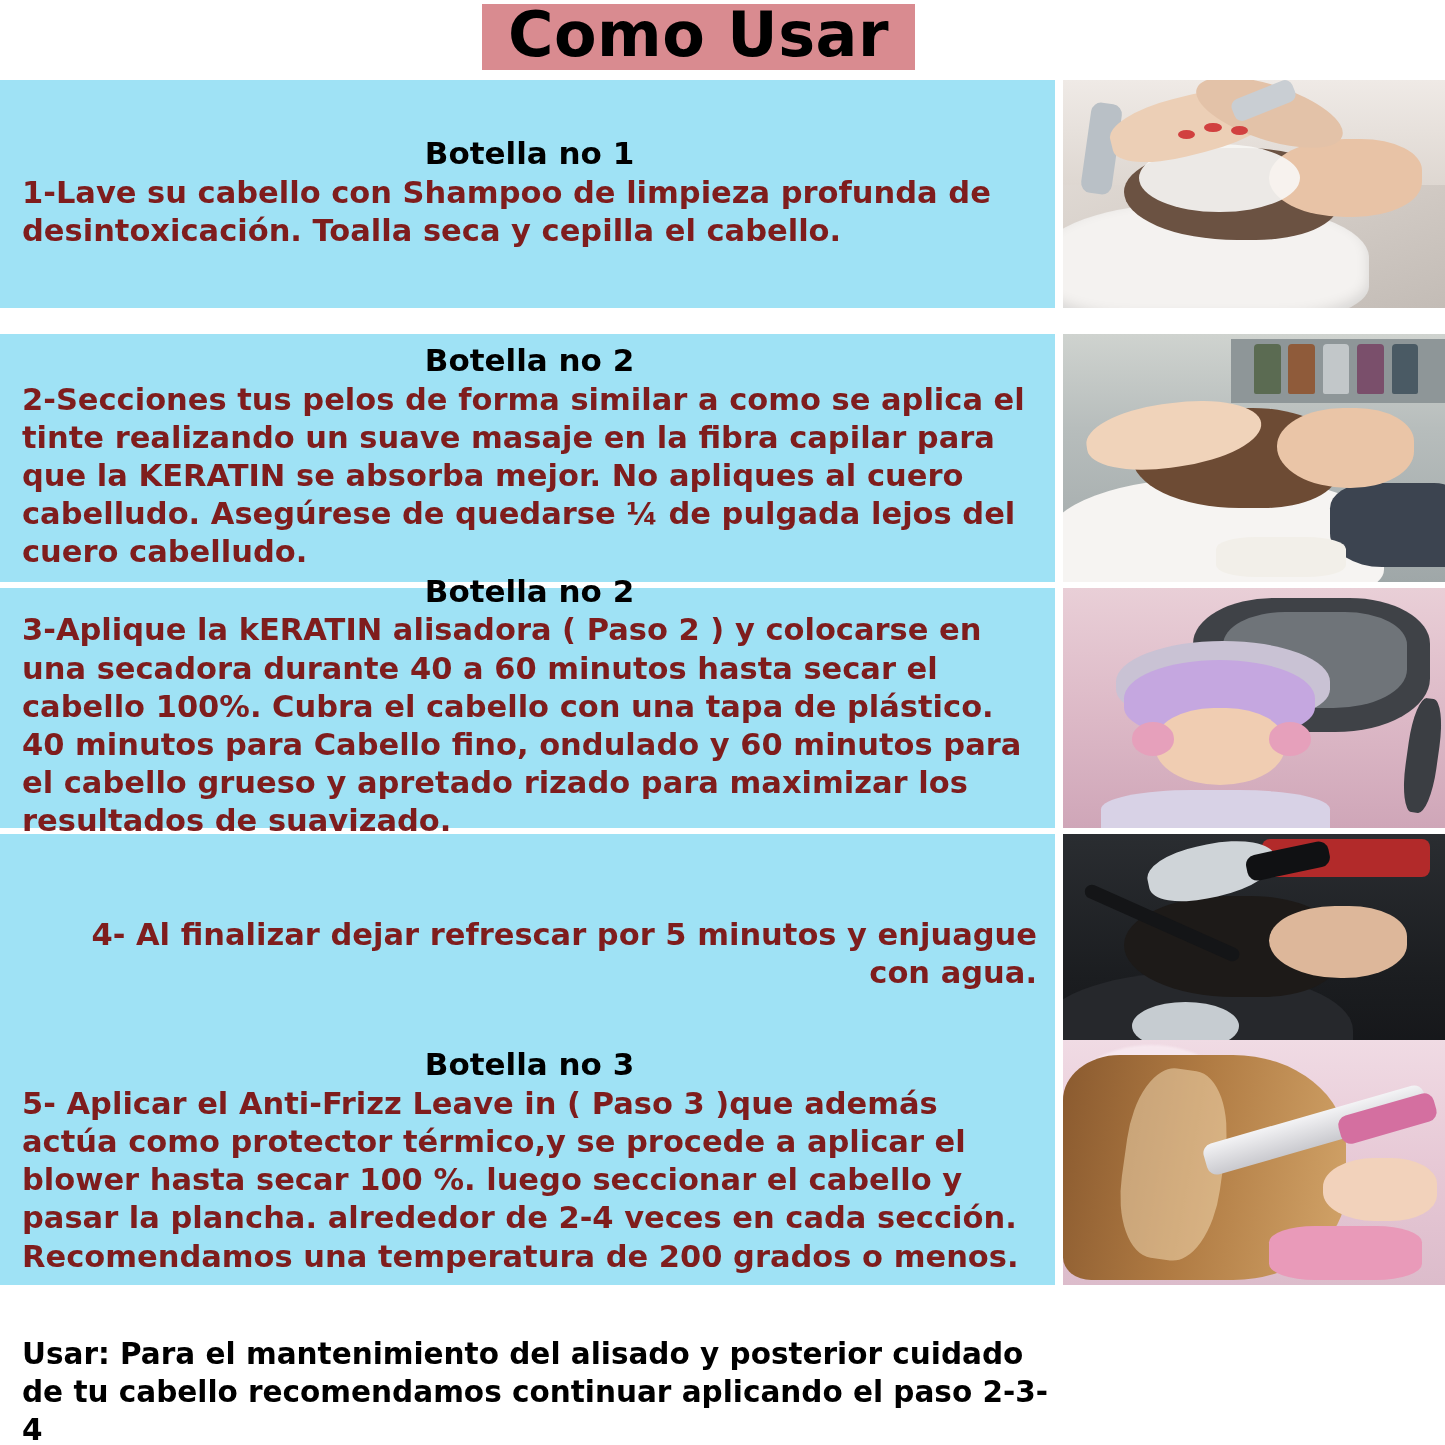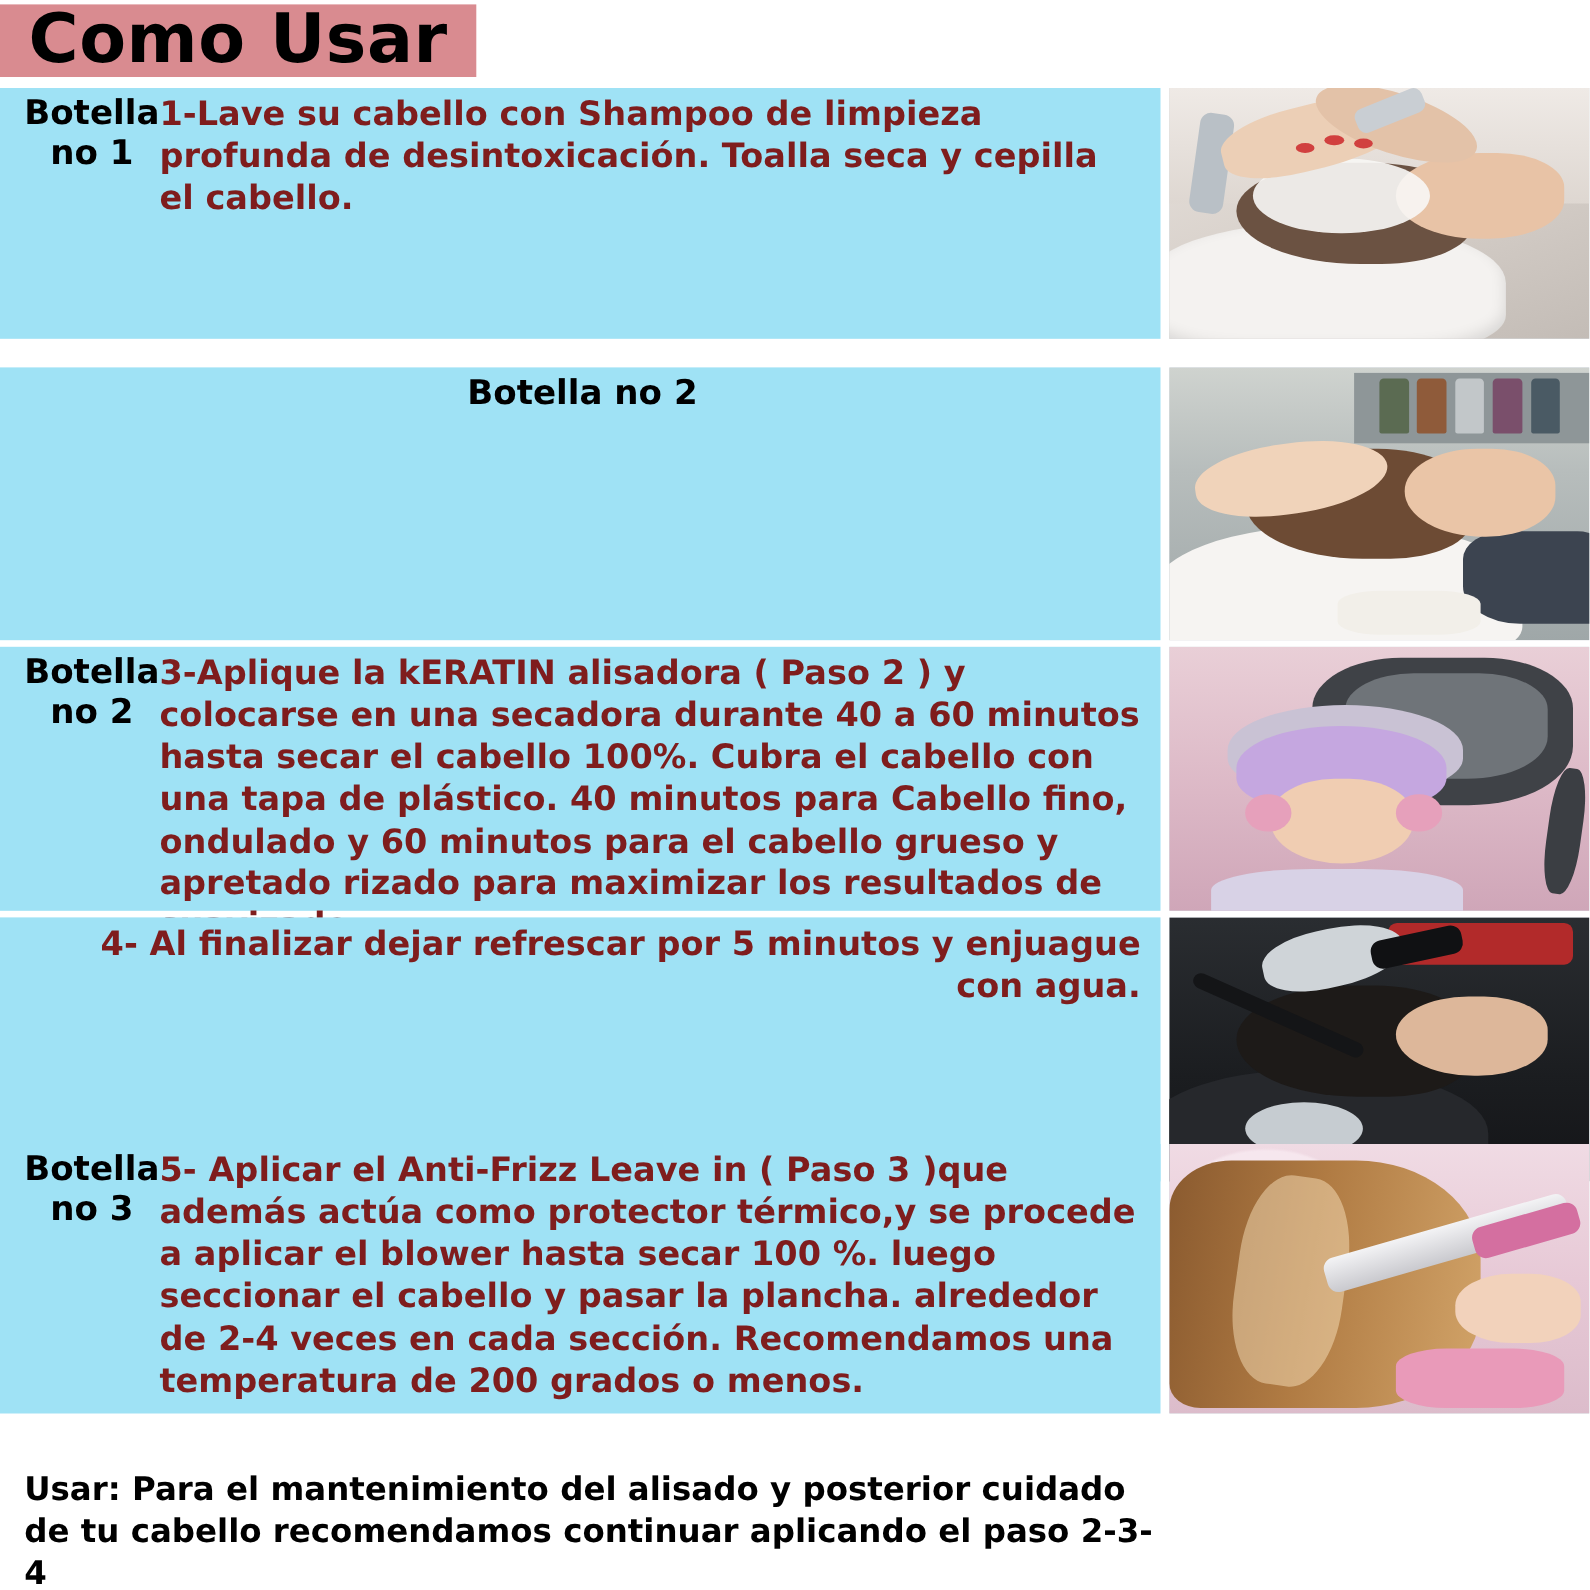--- a/index.html
+++ b/index.html
@@ -22,20 +22,21 @@
 
   
   .title-wrap {
     position: absolute;
     top: 0;
     left: 0;
     width: 1397px;
     height: 74px;
     display: flex;
     align-items: center;
+    justify-content: center;
   }
   .title-band {
     background: #d98b90;
     padding: 0 26px 4px 26px;
     line-height: 1;
     display: inline-block;
   }
   .title-band span {
     font-family: "DejaVu Sans", sans-serif;
     font-weight: bold;
@@ -52,21 +53,21 @@
     width: 1445px;
     display: flex;
     align-items: stretch;
   }
   .text-block {
     background: #9fe2f5;
     box-sizing: border-box;
     padding: 6px 18px 8px 22px;
     width: 1055px;
     display: flex;
-    flex-direction: row;
+    flex-direction: column;
     justify-content: center;
   }
   .gap {
     width: 8px;
   }
   .photo {
     width: 382px;
     position: relative;
     overflow: hidden;
     background: #cfd6dc;
@@ -196,20 +197,21 @@
         <div class="p1-nail" style="left:30%; top:22%;"></div>
         <div class="p1-nail" style="left:37%; top:19%;"></div>
         <div class="p1-nail" style="left:44%; top:20%;"></div>
       </div>
     </div>
   </div>
 
   <div class="row" style="top:334px; height:248px;">
     <div class="text-block">
       <div class="block-head">Botella no 2</div>
+      <div class="block-body">2-Secciones tus pelos de forma similar a como se aplica el tinte realizando un suave masaje en la fibra capilar para que la KERATIN se absorba mejor. No apliques al cuero cabelludo. Asegúrese de quedarse ¼ de pulgada lejos del cuero cabelludo.</div>
     </div>
     <div class="gap"></div>
     <div class="photo">
       <div class="ph">
         <div class="p2-bg"></div>
         <div class="p2-shelf"></div>
         <div class="p2-bot" style="left:50%; background:#5b6b52;"></div>
         <div class="p2-bot" style="left:59%; background:#8f5b3a;"></div>
         <div class="p2-bot" style="left:68%; background:#c2c7c9;"></div>
         <div class="p2-bot" style="left:77%; background:#7a4f6b;"></div>

